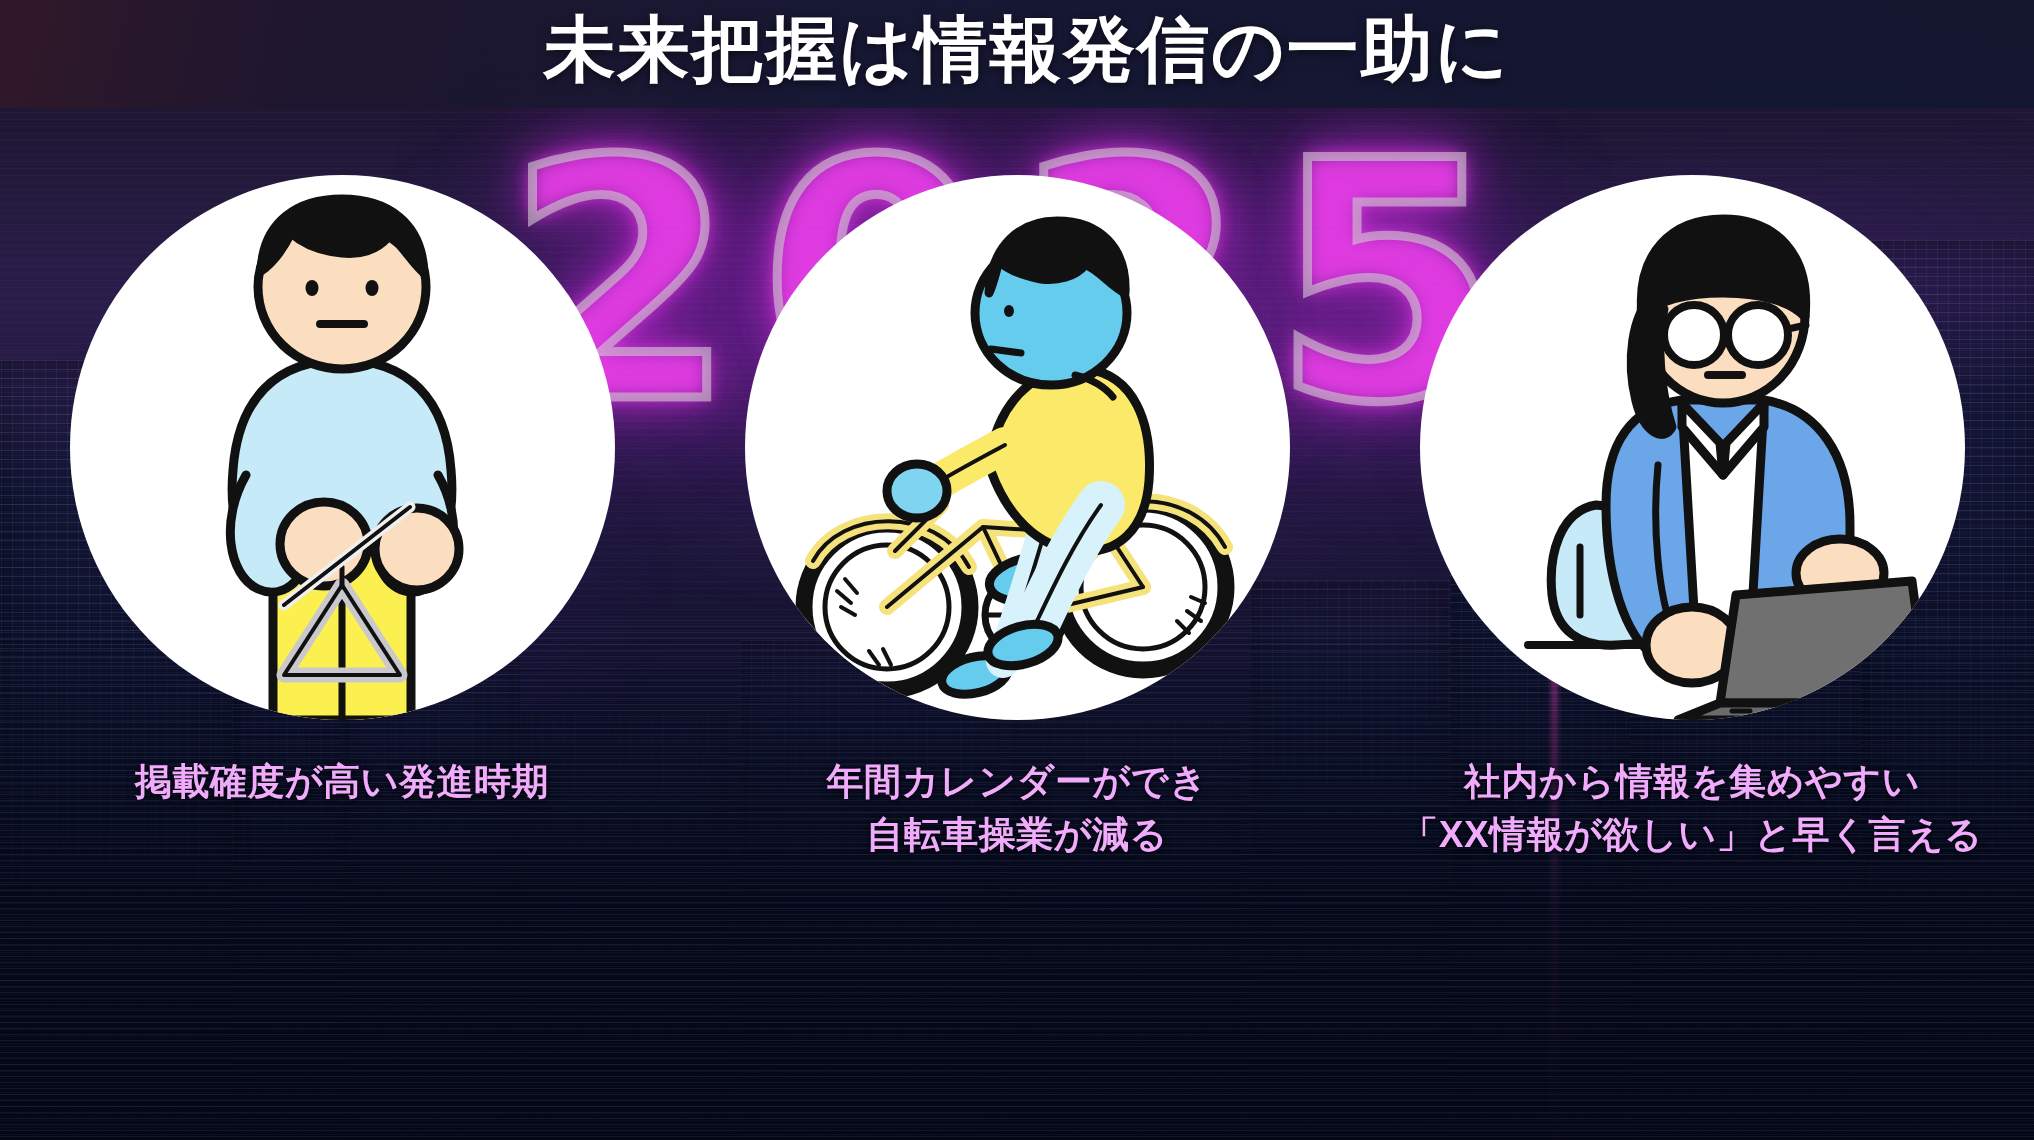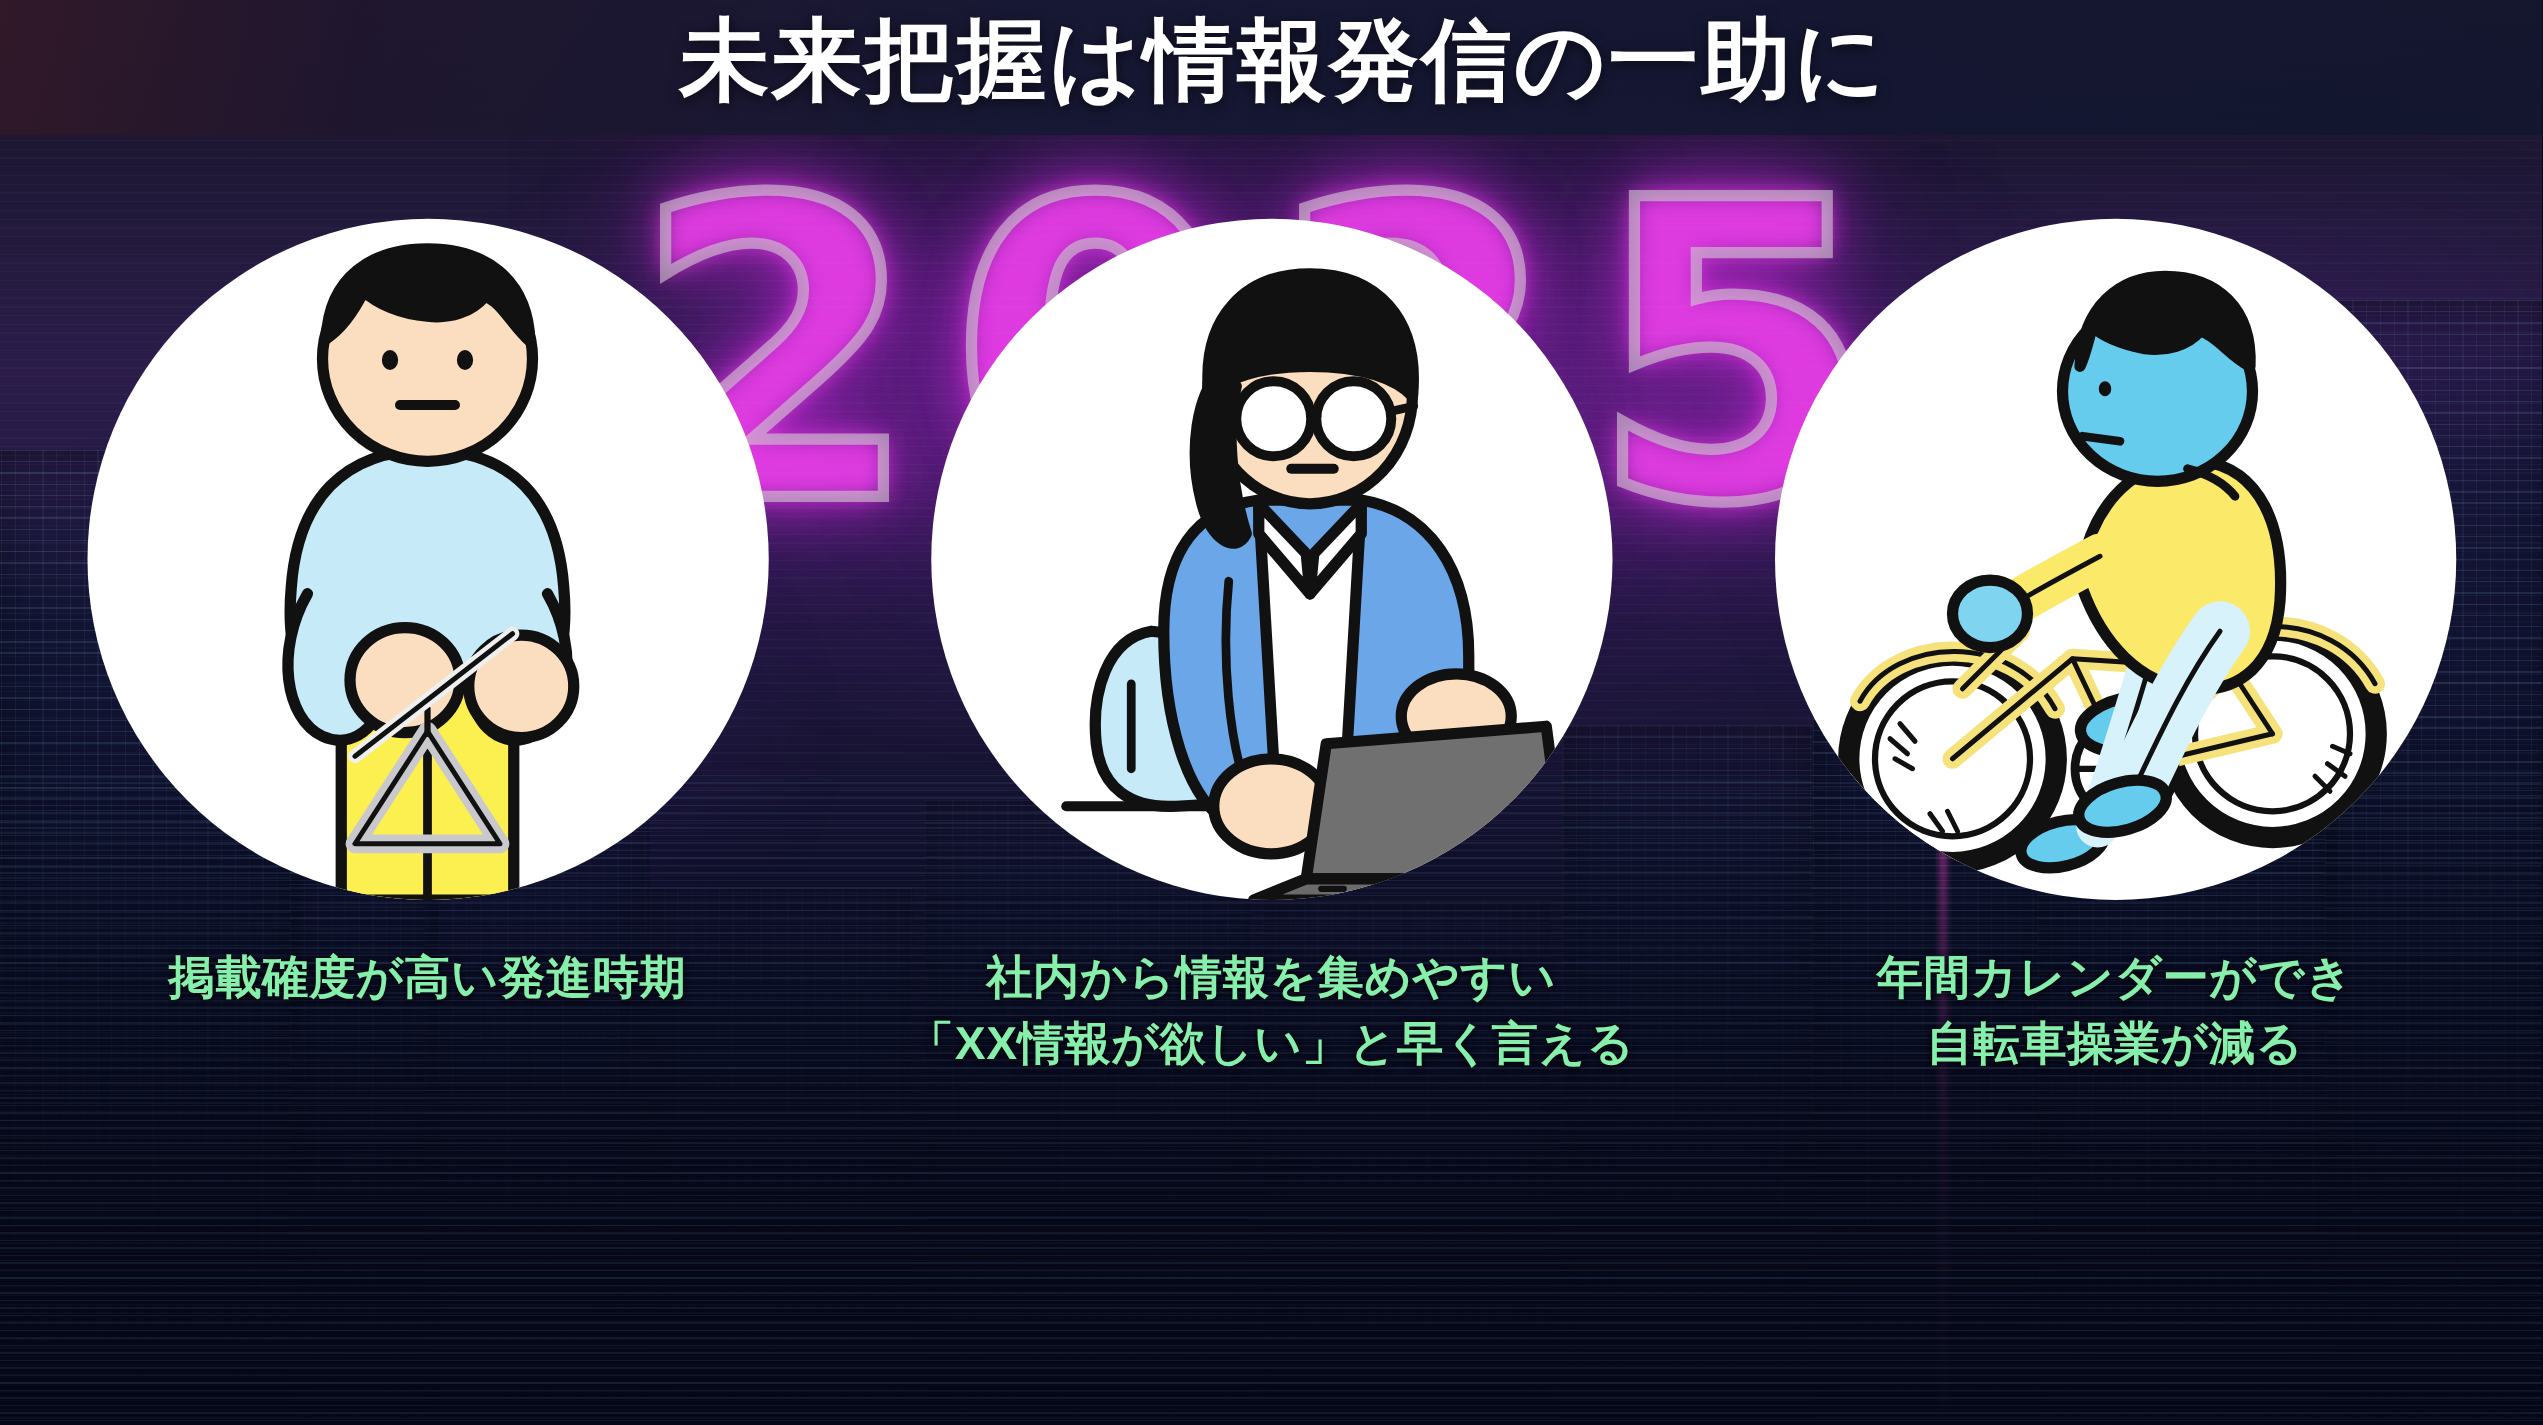--- a/index.html
+++ b/index.html
@@ -198,21 +198,21 @@
     height: 545px;
     border-radius: 50%;
     background: #ffffff;
     position: relative;
     overflow: hidden;
     flex: 0 0 auto;
   }
   .card-caption {
     margin-top: 36px;
     text-align: center;
-    color: #86efac;
+    color: #f0abfc;
     font-size: 37px;
     font-weight: 700;
     line-height: 1.42;
     letter-spacing: 0.5px;
     text-shadow: 0 2px 8px rgba(0,0,0,0.75), 0 0 3px rgba(0,0,0,0.6);
     white-space: nowrap;
   }
   .card-caption .ln { display: block; }
 
   .illus { position: absolute; inset: 0; }
@@ -294,84 +294,20 @@
               <path d="M272 392 L272 412" stroke="#111111" stroke-width="5"></path>
 
               <path d="M214 430 L340 332" fill="none" stroke="#efefef" stroke-width="11"></path>
               <path d="M214 430 L340 332" fill="none" stroke="#111111" stroke-width="4"></path>
             </g>
           </svg>
         </div>
       </div>
       <div class="card-caption">
         <span class="ln">掲載確度が高い発進時期</span>
-      </div>
-    </div>
-
-    <div class="card">
-      <div class="circle">
-        <div class="illus">
-          <svg viewBox="0 0 545 545" xmlns="http://www.w3.org/2000/svg">
-            <g stroke="#111111" stroke-width="9" stroke-linecap="round" stroke-linejoin="round">
-
-              <path d="M108 470 L250 470" stroke-width="8"></path>
-
-              <path d="M176 330 C 140 336 128 380 132 420 C 136 456 160 472 196 470 L230 468 L230 336 Z" fill="#c6eaf7"></path>
-              <path d="M160 372 L160 440" fill="none" stroke-width="7"></path>
-
-              <path d="M262 225
-                       C 210 232 186 270 186 330
-                       C 186 400 204 462 236 482
-                       L430 482
-                       L430 350
-                       C 430 280 398 234 344 225
-                       Z" fill="#6aa6e8"></path>
-
-              <path d="M262 228 L303 300 L344 228 L330 470 L276 470 Z" fill="#ffffff"></path>
-
-              <path d="M262 228 L300 268 L303 300 L262 252 Z" fill="#ffffff"></path>
-              <path d="M344 228 L306 268 L303 300 L344 252 Z" fill="#ffffff"></path>
-
-              <path d="M238 290 C 232 350 238 420 254 460" fill="none" stroke-width="7"></path>
-
-              <ellipse cx="272" cy="470" rx="46" ry="38" fill="#fbdec0"></ellipse>
-
-              <ellipse cx="420" cy="398" rx="44" ry="34" fill="#fbdec0"></ellipse>
-
-              <ellipse cx="303" cy="140" rx="82" ry="88" fill="#fbdec0"></ellipse>
-
-              <path d="M222 140
-                       C 216 78 252 44 303 44
-                       C 355 44 391 78 385 142
-                       C 372 128 345 118 303 118
-                       C 262 118 236 128 222 140 Z" fill="#111111"></path>
-
-              <path d="M232 122 C 212 140 206 186 216 226 C 224 258 244 268 252 252
-                       C 240 214 236 166 244 134 Z" fill="#111111"></path>
-
-              <circle cx="274" cy="160" r="30" fill="#ffffff" stroke-width="8"></circle>
-              <circle cx="338" cy="160" r="30" fill="#ffffff" stroke-width="8"></circle>
-              <path d="M304 158 L308 158" stroke-width="8"></path>
-              <path d="M244 152 L222 146" stroke-width="7"></path>
-              <path d="M368 154 L386 150" stroke-width="7"></path>
-
-              <path d="M288 200 L322 200" fill="none" stroke-width="8"></path>
-
-              <path d="M316 420 L492 406 L508 528 L300 528 Z" fill="#707070"></path>
-
-              <path d="M300 528 L258 545 L524 545 L508 528 Z" fill="#6b6b6b"></path>
-
-              <path d="M312 536 L330 536" stroke-width="5"></path>
-            </g>
-          </svg>
-        </div>
-      </div>
-      <div class="card-caption">
-        <span class="ln">社内から情報を集めやすい</span>
-        <span class="ln">「XX情報が欲しい」と早く言える</span>
       </div>
     </div>
 
     <div class="card">
       <div class="circle">
         <div class="illus">
           <svg viewBox="0 0 545 545" xmlns="http://www.w3.org/2000/svg">
             <g stroke="#111111" stroke-width="9" stroke-linecap="round" stroke-linejoin="round">
 
               <circle cx="142" cy="432" r="83" fill="#ffffff" stroke-width="17"></circle>
@@ -463,14 +399,78 @@
             </g>
           </svg>
         </div>
       </div>
       <div class="card-caption">
         <span class="ln">年間カレンダーができ</span>
         <span class="ln">自転車操業が減る</span>
       </div>
     </div>
 
+    <div class="card">
+      <div class="circle">
+        <div class="illus">
+          <svg viewBox="0 0 545 545" xmlns="http://www.w3.org/2000/svg">
+            <g stroke="#111111" stroke-width="9" stroke-linecap="round" stroke-linejoin="round">
+
+              <path d="M108 470 L250 470" stroke-width="8"></path>
+
+              <path d="M176 330 C 140 336 128 380 132 420 C 136 456 160 472 196 470 L230 468 L230 336 Z" fill="#c6eaf7"></path>
+              <path d="M160 372 L160 440" fill="none" stroke-width="7"></path>
+
+              <path d="M262 225
+                       C 210 232 186 270 186 330
+                       C 186 400 204 462 236 482
+                       L430 482
+                       L430 350
+                       C 430 280 398 234 344 225
+                       Z" fill="#6aa6e8"></path>
+
+              <path d="M262 228 L303 300 L344 228 L330 470 L276 470 Z" fill="#ffffff"></path>
+
+              <path d="M262 228 L300 268 L303 300 L262 252 Z" fill="#ffffff"></path>
+              <path d="M344 228 L306 268 L303 300 L344 252 Z" fill="#ffffff"></path>
+
+              <path d="M238 290 C 232 350 238 420 254 460" fill="none" stroke-width="7"></path>
+
+              <ellipse cx="272" cy="470" rx="46" ry="38" fill="#fbdec0"></ellipse>
+
+              <ellipse cx="420" cy="398" rx="44" ry="34" fill="#fbdec0"></ellipse>
+
+              <ellipse cx="303" cy="140" rx="82" ry="88" fill="#fbdec0"></ellipse>
+
+              <path d="M222 140
+                       C 216 78 252 44 303 44
+                       C 355 44 391 78 385 142
+                       C 372 128 345 118 303 118
+                       C 262 118 236 128 222 140 Z" fill="#111111"></path>
+
+              <path d="M232 122 C 212 140 206 186 216 226 C 224 258 244 268 252 252
+                       C 240 214 236 166 244 134 Z" fill="#111111"></path>
+
+              <circle cx="274" cy="160" r="30" fill="#ffffff" stroke-width="8"></circle>
+              <circle cx="338" cy="160" r="30" fill="#ffffff" stroke-width="8"></circle>
+              <path d="M304 158 L308 158" stroke-width="8"></path>
+              <path d="M244 152 L222 146" stroke-width="7"></path>
+              <path d="M368 154 L386 150" stroke-width="7"></path>
+
+              <path d="M288 200 L322 200" fill="none" stroke-width="8"></path>
+
+              <path d="M316 420 L492 406 L508 528 L300 528 Z" fill="#707070"></path>
+
+              <path d="M300 528 L258 545 L524 545 L508 528 Z" fill="#6b6b6b"></path>
+
+              <path d="M312 536 L330 536" stroke-width="5"></path>
+            </g>
+          </svg>
+        </div>
+      </div>
+      <div class="card-caption">
+        <span class="ln">社内から情報を集めやすい</span>
+        <span class="ln">「XX情報が欲しい」と早く言える</span>
+      </div>
+    </div>
+
   </div>
 </div>
 
 </body></html>

